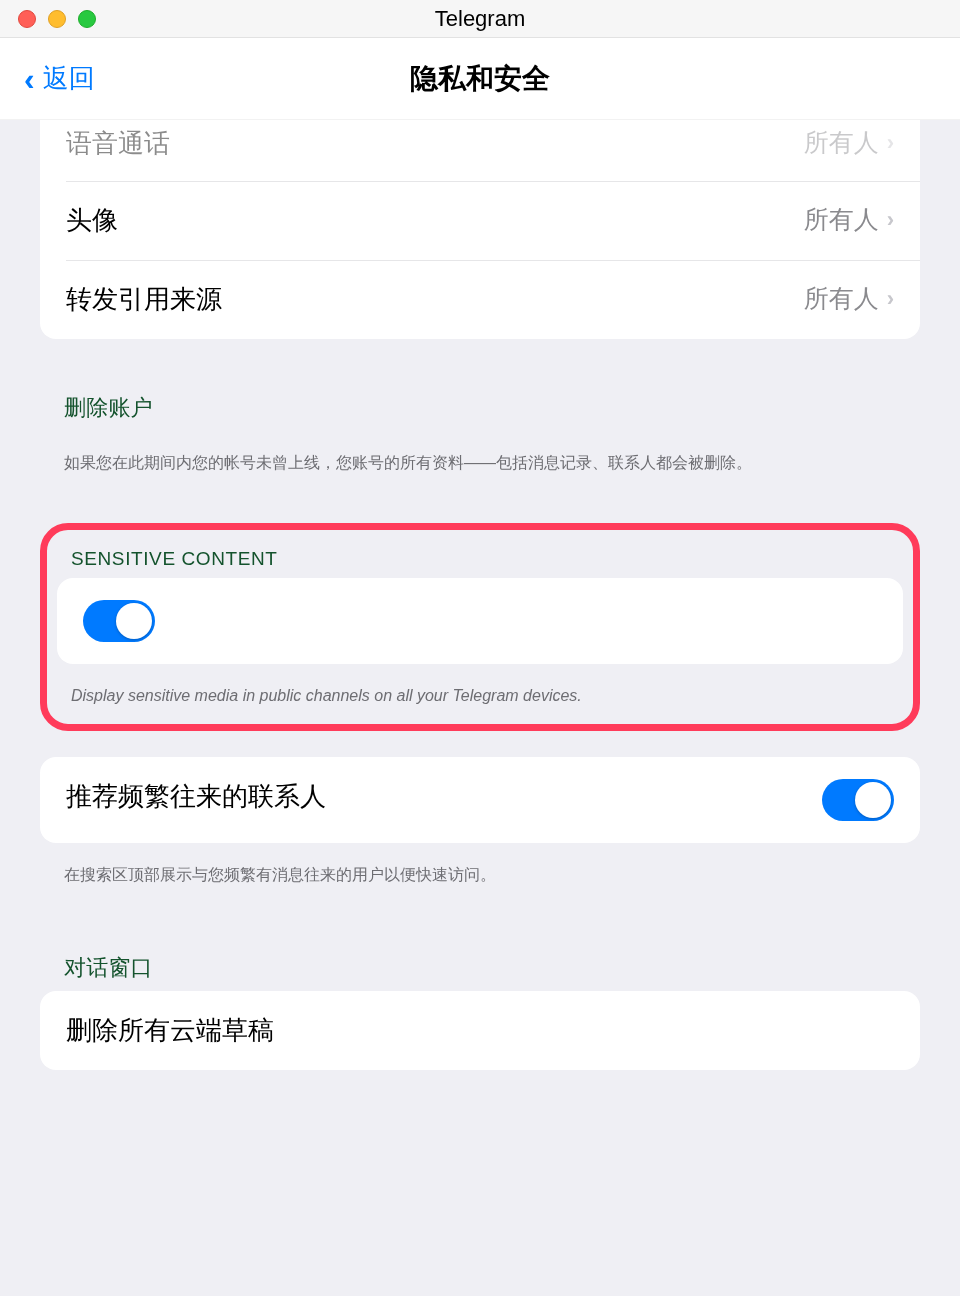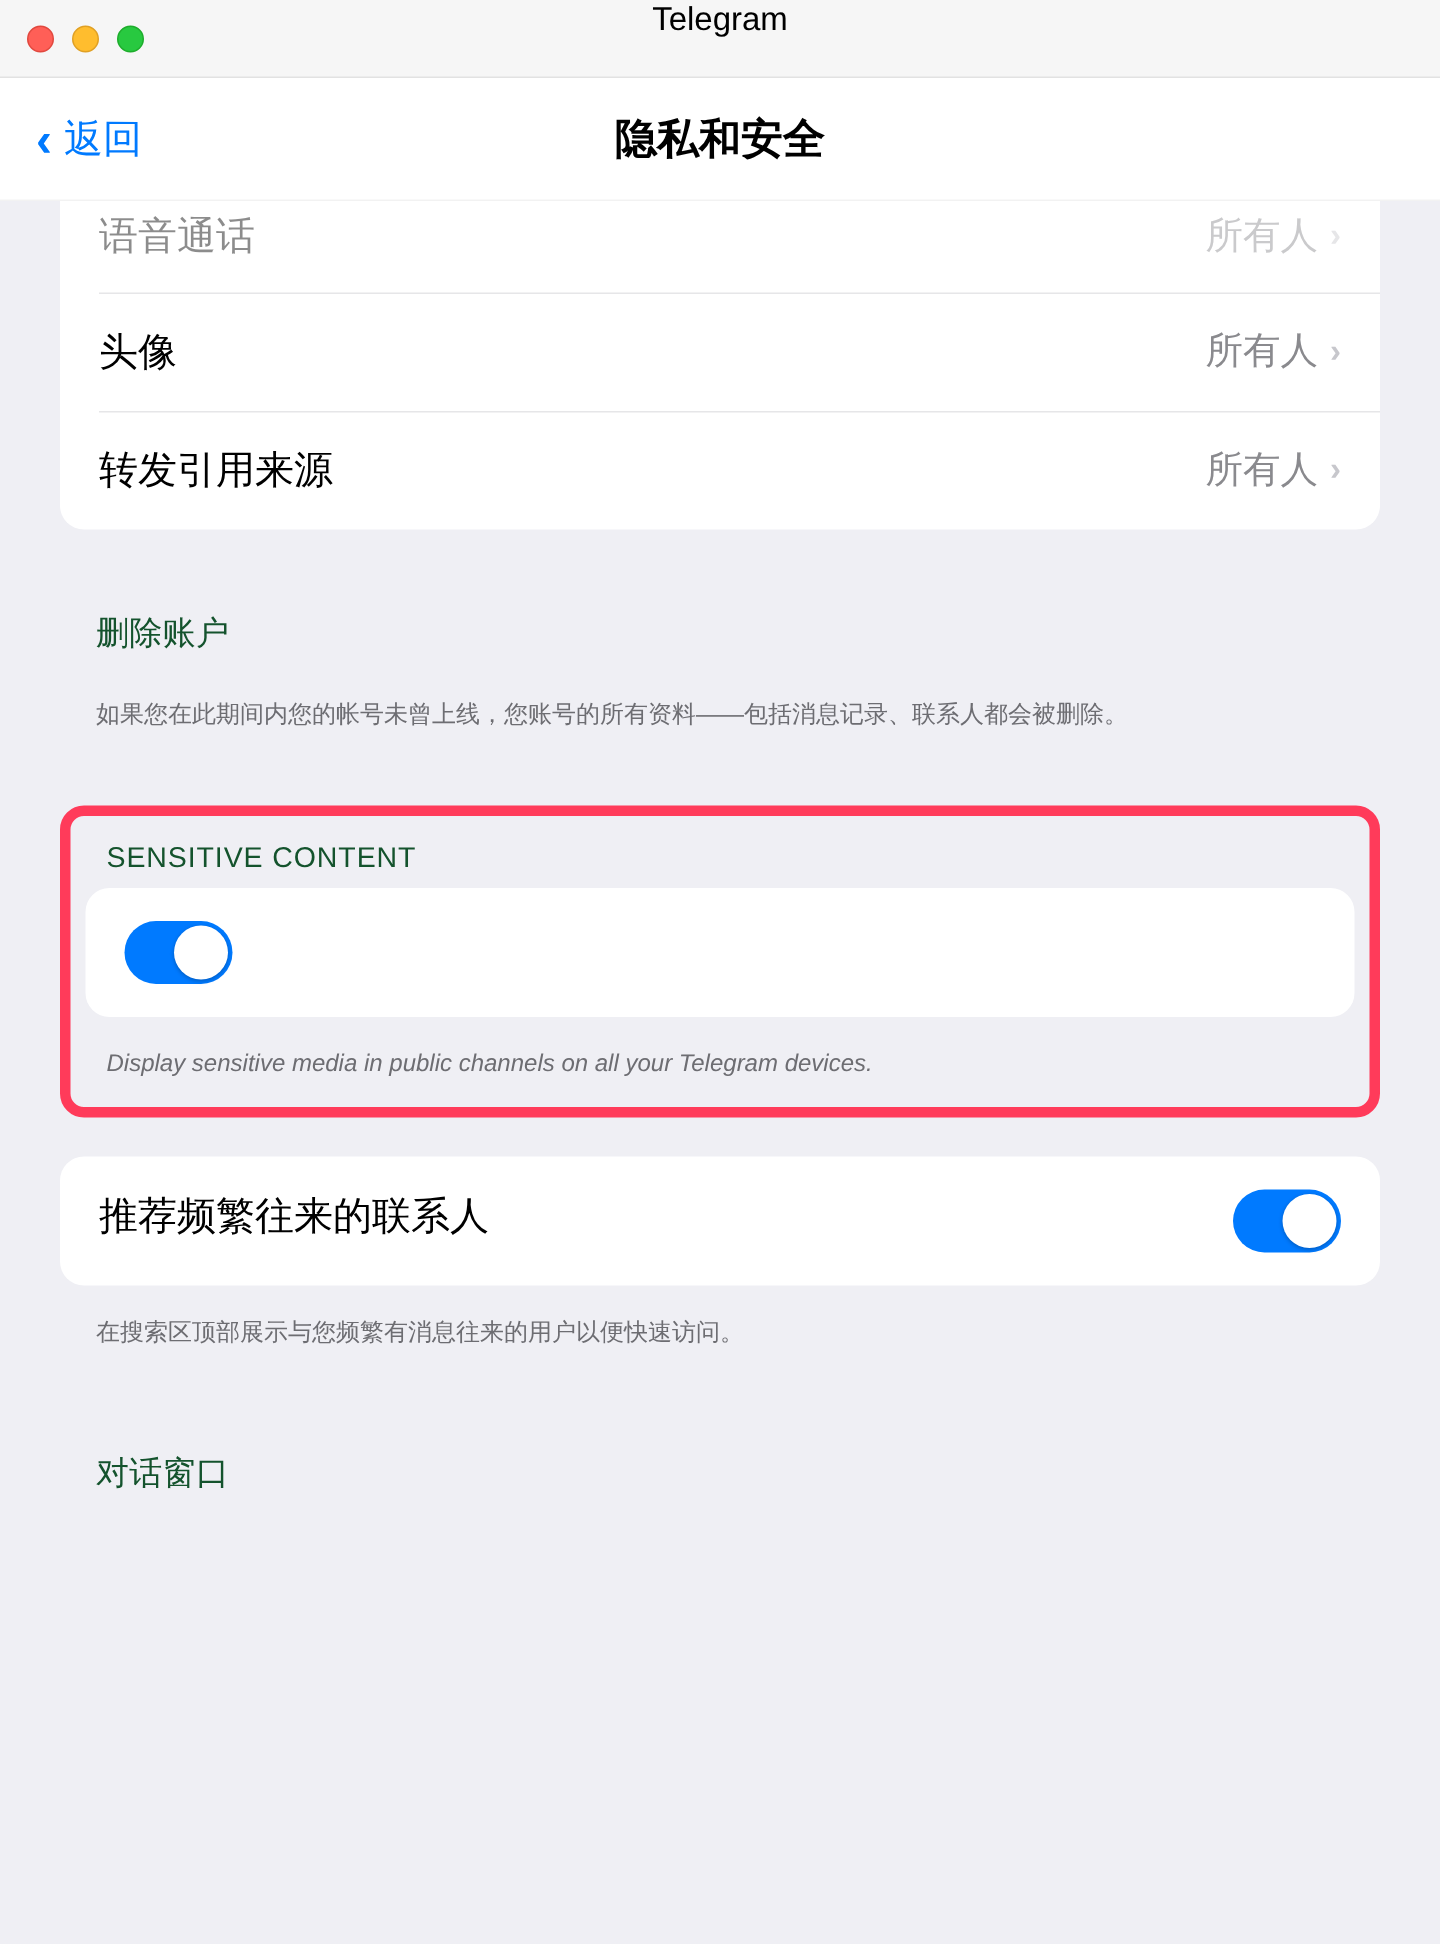--- a/index.html
+++ b/index.html
@@ -9,23 +9,24 @@
     }
     body {
       width: 960px;
       height: 1296px;
       background: #efeff4;
       font-family: -apple-system, BlinkMacSystemFont, "Segoe UI", Helvetica, Arial, sans-serif;
       overflow: hidden;
       position: relative;
     }
     .titlebar {
-      height: 52px;
+      height: 38px;
       background: #f6f6f6;
       display: flex;
+      align-items: center;
       padding: 0 18px;
       border-bottom: 1px solid #e2e2e2;
       position: relative;
     }
     .traffic-lights {
       display: flex;
       gap: 12px;
       align-items: center;
     }
     .traffic-light {
@@ -152,21 +153,21 @@
       height: 36px;
       background: #fff;
       border-radius: 50%;
       position: absolute;
       top: 3px;
       right: 3px;
       box-shadow: 0 1px 3px rgba(0,0,0,0.25);
     }
     .highlight-box {
       border: 7px solid #ff3b5a;
-      border-radius: 16px;
+      border-radius: 28px;
       padding: 10px 10px 8px 10px;
       margin: 26px 0 0 0;
     }
     .highlight-box .section-header {
       padding-top: 8px;
       padding-left: 14px;
     }
     .highlight-box .section-footer {
       padding-left: 14px;
       padding-bottom: 8px;
@@ -256,15 +257,20 @@
         <div class="toggle">
           <div class="knob"></div>
         </div>
       </div>
     </div>
     <div class="section-footer">在搜索区顶部展示与您频繁有消息往来的用户以便快速访问。</div>
   </div>
 
   <div class="section mt-26">
     <div class="section-header">对话窗口</div>
+    <div class="section-body">
+      <div class="row">
+        <span>删除所有云端草稿</span>
+      </div>
+    </div>
   </div>
 
 </div>
 
 </body></html>

